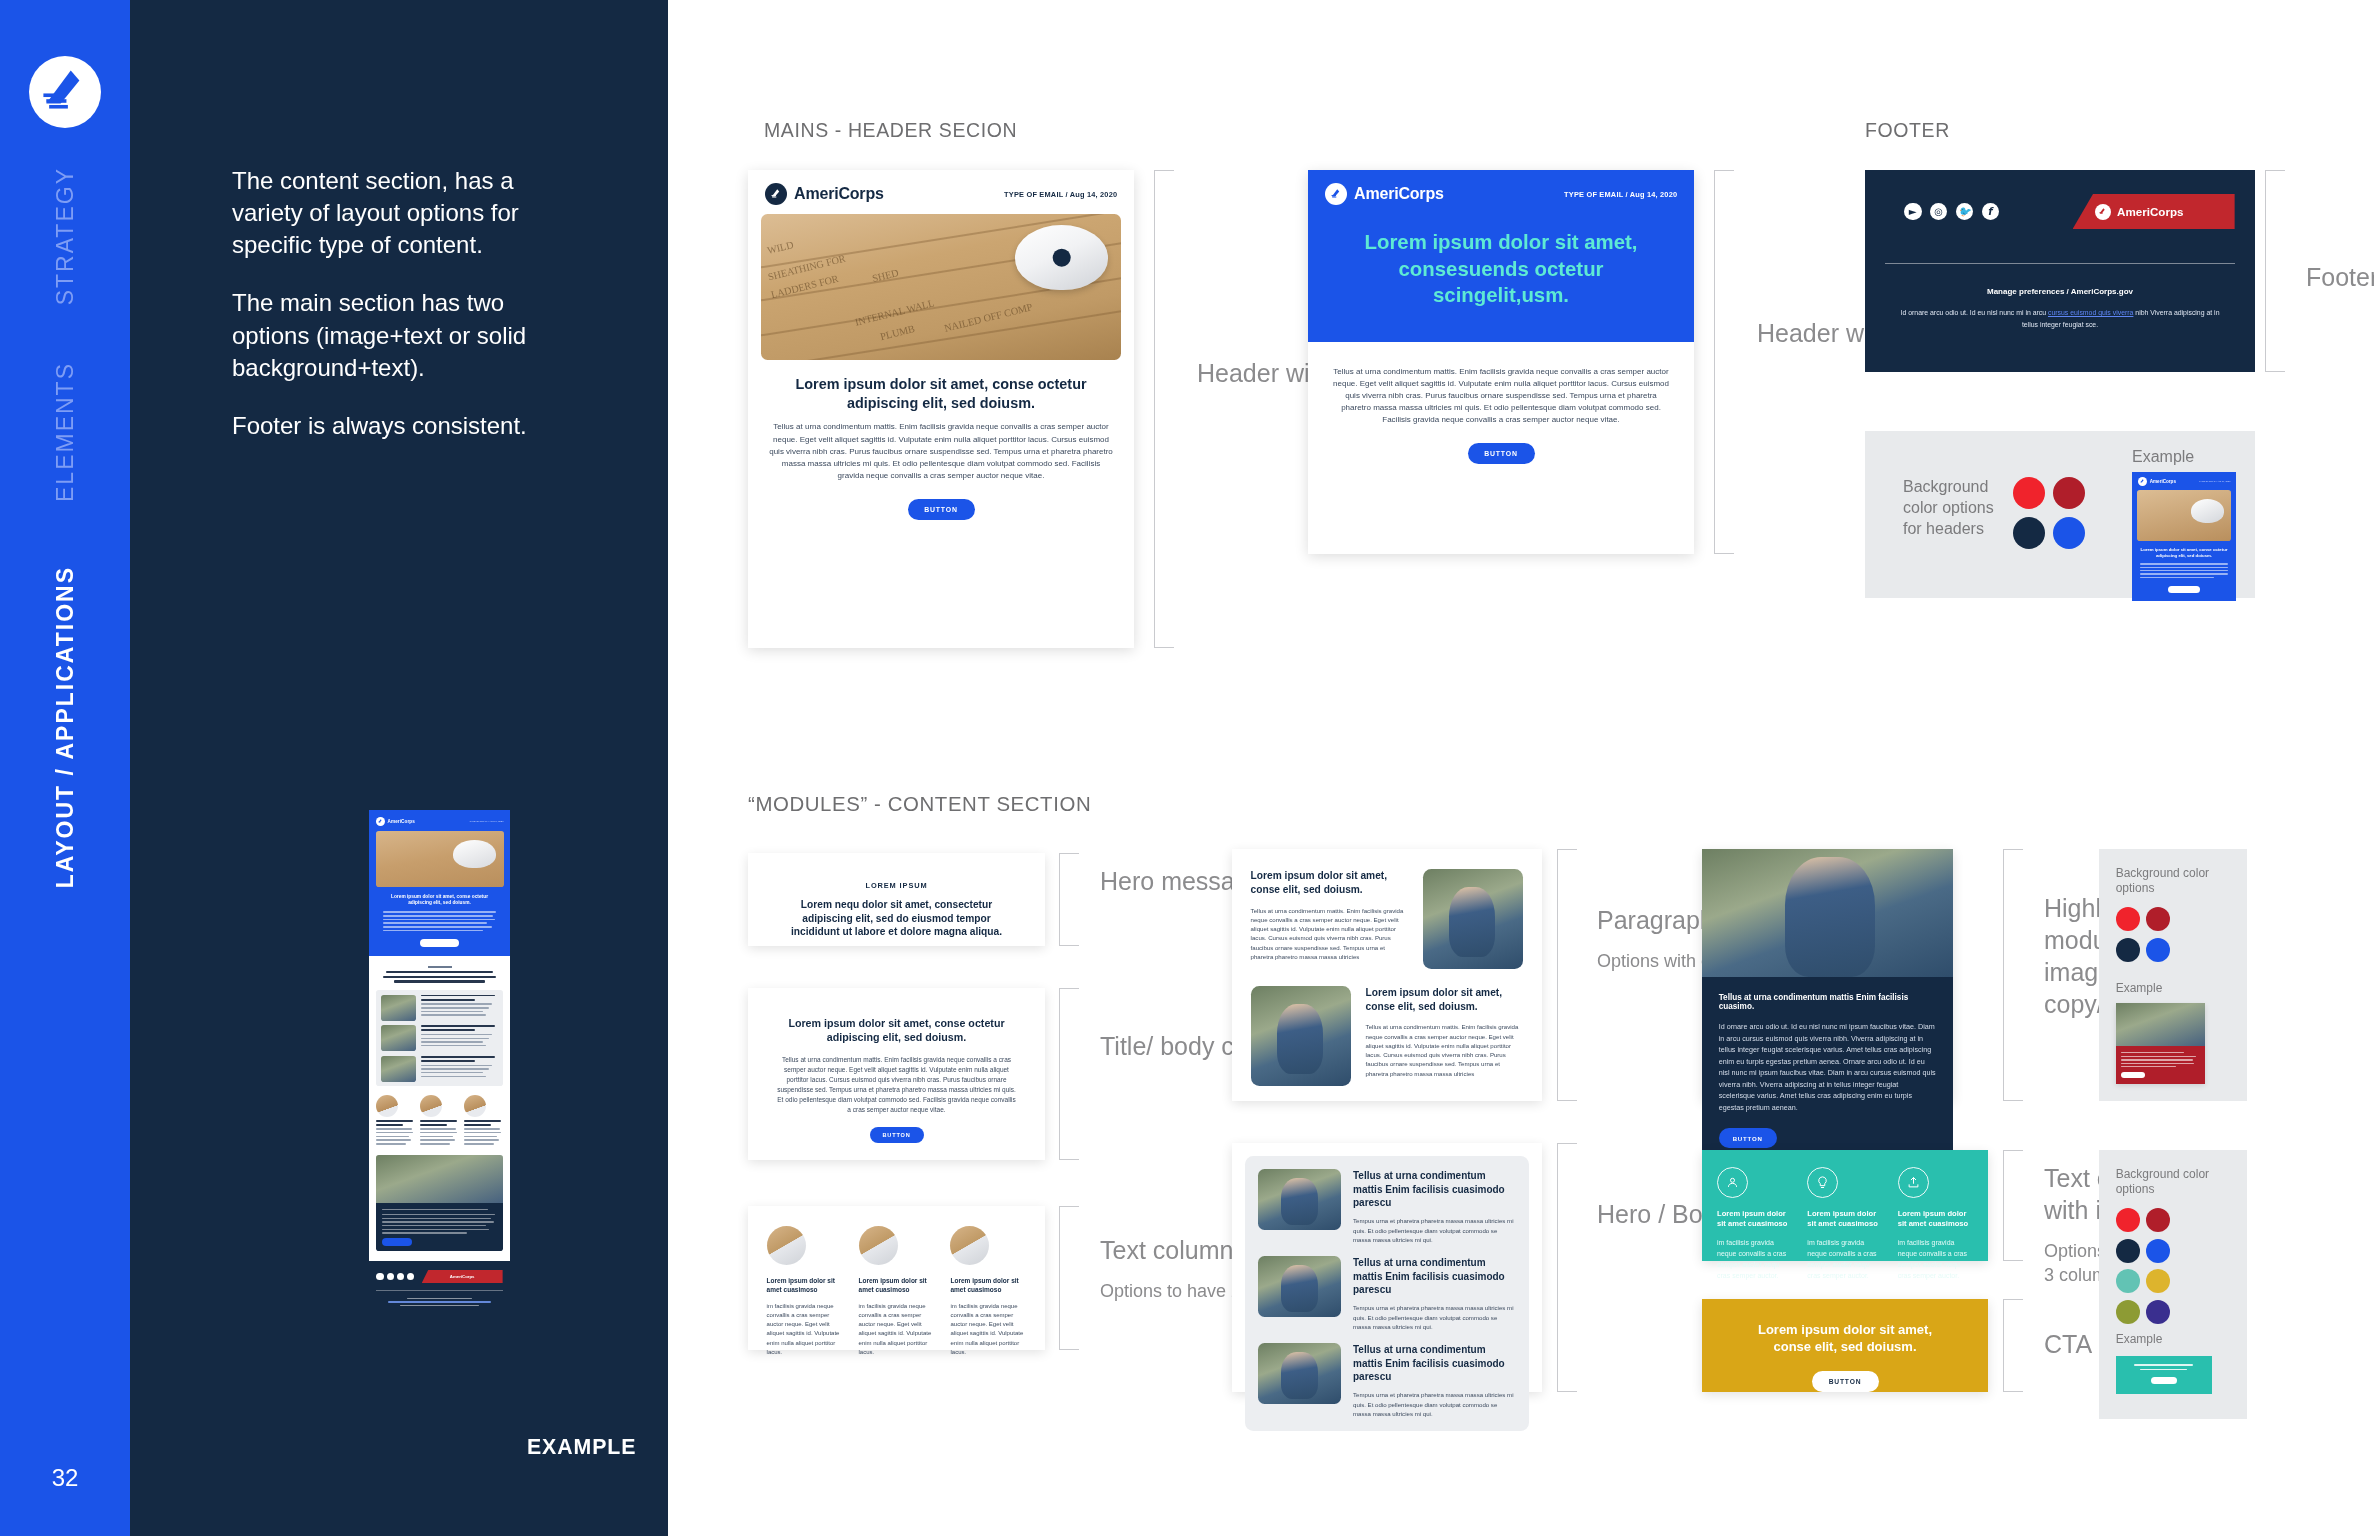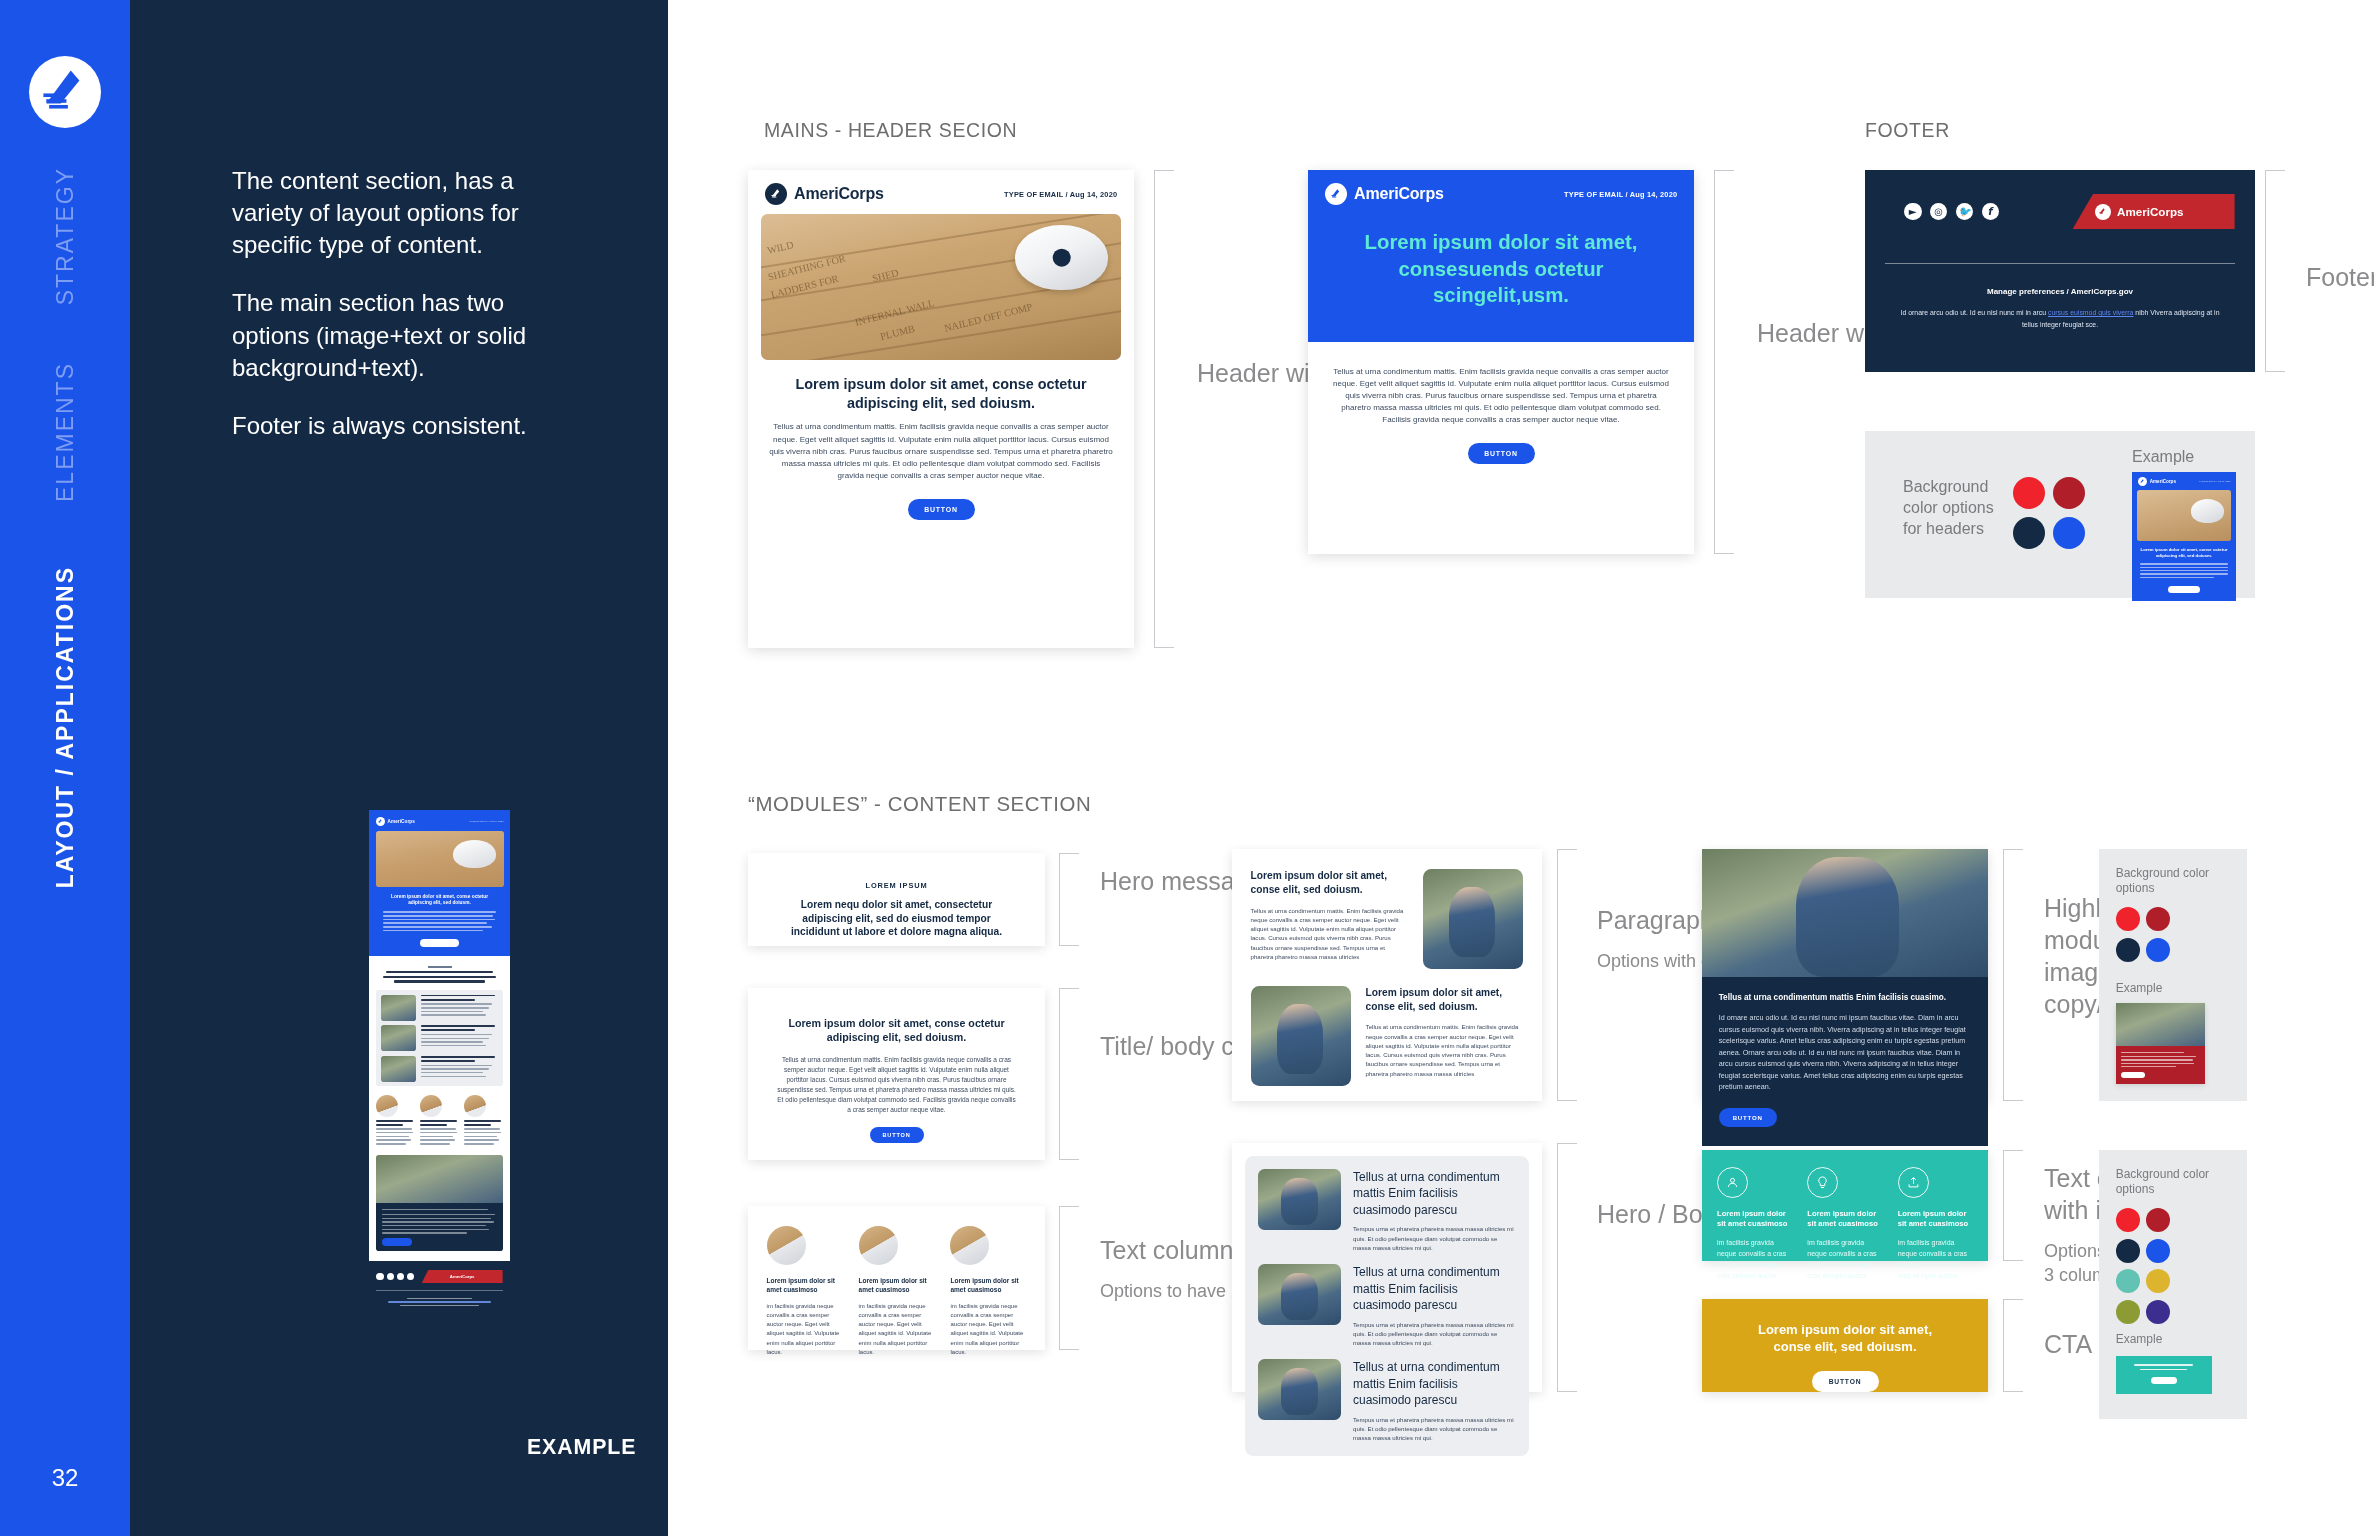--- a/index.html
+++ b/index.html
@@ -167,21 +167,21 @@
   .pimg:after{content:"";position:absolute;left:26%;top:18%;width:46%;height:70%;border-radius:42% 42% 30% 30%;
      background:linear-gradient(170deg,#e8c9a8 0%,#3d5e86 38%,#2f4d6b 100%);}
 
   .hb-card{background:#eceef1;border-radius:8.3px;padding:13px;}
   .hb-row{display:flex;gap:12px;margin-bottom:12px;}
   .hb-row:last-child{margin-bottom:0;}
   .hb-img{width:83px;height:61px;border-radius:6.5px;flex:0 0 83px;
      background:linear-gradient(160deg,#6d7f62 0%,#9ba98b 36%,#4a6a86 62%,#2f4d6b 100%);position:relative;overflow:hidden;}
   .hb-img:after{content:"";position:absolute;left:28%;top:14%;width:44%;height:78%;border-radius:42% 42% 30% 30%;
      background:linear-gradient(170deg,#e8c9a8 0%,#3d5e86 40%,#2f4d6b 100%);}
-  .hb-h{font-size:12px;font-weight:400;color:#142943;line-height:1.36;margin-bottom:6.5px;}
+  .hb-h{font-size:10px;font-weight:700;color:#142943;line-height:1.36;margin-bottom:6.5px;}
 
   .tc3{display:flex;gap:16px;}
   .tc3 .c{flex:1;}
   .tc-img{width:39px;height:39px;border-radius:50%;margin-bottom:10.2px;
      background:linear-gradient(150deg,#d7b58a 0%,#c09a66 48%,#e6e8ec 49%,#cfd2d7 100%);}
   .tc-h{font-size:7.8px;font-weight:700;color:#142943;line-height:1.4;margin-bottom:8.3px;}
 
   .hl-img{height:128px;background:linear-gradient(160deg,#6d7f62 0%,#9ba98b 33%,#4a6a86 58%,#2f4d6b 100%);position:relative;overflow:hidden;}
   .hl-img:after{content:"";position:absolute;left:33%;top:6%;width:36%;height:94%;border-radius:40% 40% 26% 26%;
      background:linear-gradient(170deg,#e8c9a8 0%,#3d5e86 32%,#2f4d6b 100%);}
@@ -595,21 +595,21 @@
             <div class="m-body" style="font-size:6.1px">Tempus urna et pharetra pharetra massa massa ultricies mi quis. Et odio pellentesque diam volutpat commodo se massa massa ultricies mi qui.</div>
           </div>
         </div>
       </div>
     </div>
     <div class="bracket" style="left:889px;top:1143px;height:249px;"></div>
     <span class="anno" style="left:929px;top:1198px;">
       <span>Hero / Body copy text module</span>
     </span>
 
-    <div class="mod" style="left:1034px;top:849px;width:286px;height:252px;padding:0;">
+    <div class="mod" style="left:1034px;top:849px;width:251px;height:252px;padding:0;">
       <div class="hl-img"></div>
       <div class="hl-body">
         <div class="hl-h">Tellus at urna condimentum mattis Enim facilisis cuasimo.</div>
         <div class="hl-p">Id ornare arcu odio ut. Id eu nisl nunc mi ipsum faucibus vitae. Diam in arcu cursus euismod quis viverra nibh. Viverra adipiscing at in tellus integer feugiat scelerisque varius. Amet tellus cras adipiscing enim eu turpis egestas pretium aenea. Ornare arcu odio ut. Id eu nisl nunc mi ipsum faucibus vitae. Diam in arcu cursus euismod quis viverra nibh. Viverra adipiscing at in tellus integer feugiat scelerisque varius. Amet tellus cras adipiscing enim eu turpis egestas pretium aenean.</div>
         <div class="hl-btn">BUTTON</div>
       </div>
     </div>
     <div class="bracket" style="left:1335px;top:849px;height:252px;"></div>
     <span class="anno" style="left:1376px;top:892px;width:186px;">
       <span>Highlight module with image/ body copy/ CTA</span>

